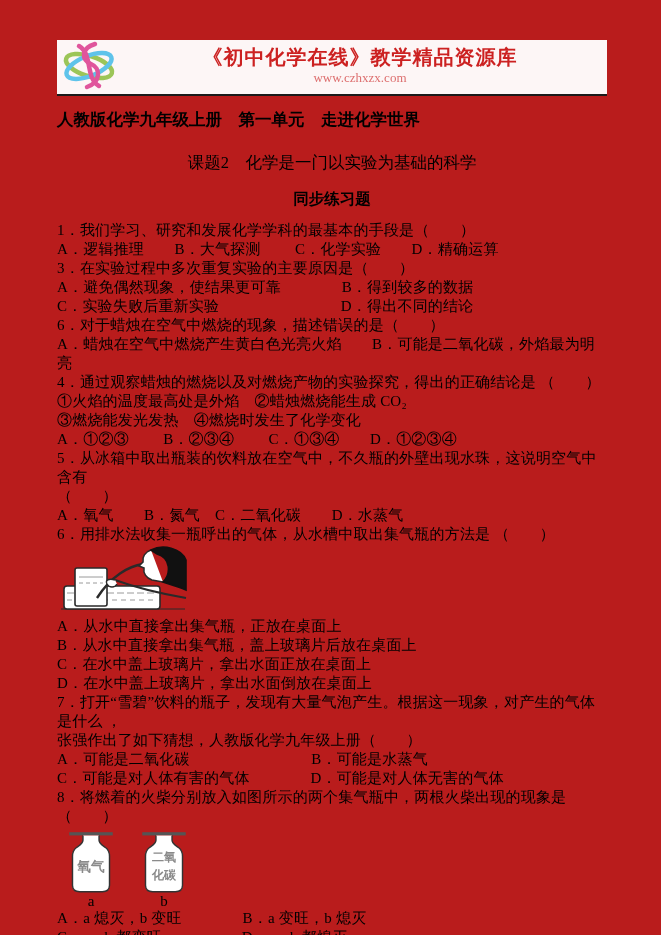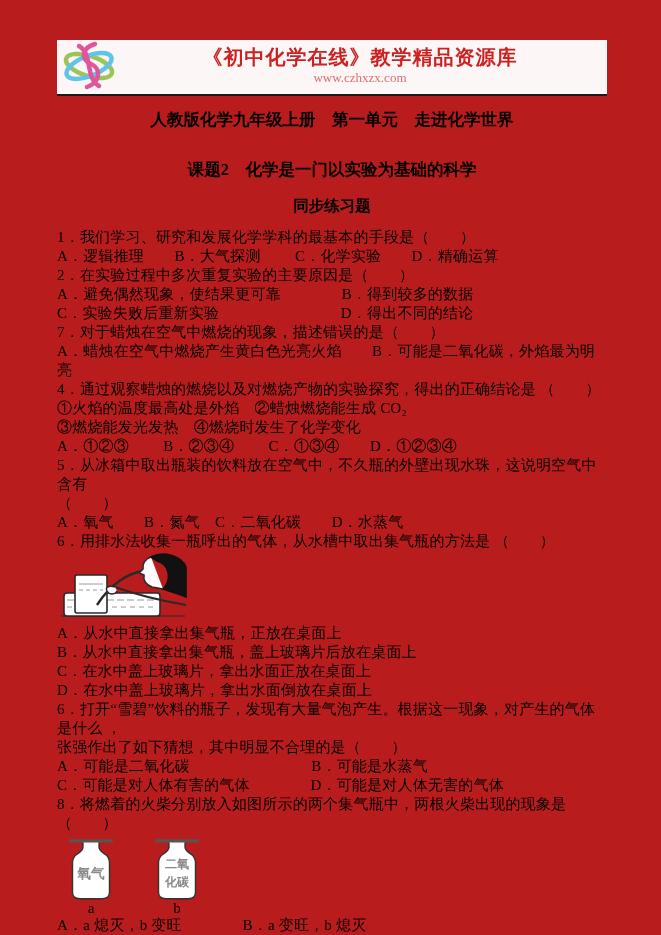--- a/index.html
+++ b/index.html
@@ -41,36 +41,36 @@
   .site-title {
     font-size: 20px;
     font-weight: bold;
     letter-spacing: 1px;
   }
   .site-url {
     font-size: 13px;
     margin-top: 3px;
   }
   
-  .doc-title1 { font-size: 16.5px; font-weight: bold; text-align: center; margin-top: 13px; }
-  .doc-title2 { font-size: 16.5px; font-weight: bold; text-align: center; margin-top: 28px; }
+  .doc-title1 { font-size: 16.5px; font-weight: bold; text-align: left; margin-top: 13px; }
+  .doc-title2 { font-size: 16.5px; font-weight: normal; text-align: center; margin-top: 21px; }
   .doc-title3 { font-size: 15.5px; font-weight: bold; text-align: center; margin-top: 15px; margin-bottom: 11px; }
   
   .line {
     font-size: 15px;
     line-height: 19px;
     white-space: pre-wrap;
     letter-spacing: 0.2px;
   }
   
   .fig-breath { margin: 2px 0 1px 2px; width: 130px; height: 66px; }
   .fig-bottles {
     margin: 3px 0 1px 2px;
     display: flex;
-    gap: 22px;
+    gap: 9px;
     width: 170px;
   }
   .bottle-unit { display: flex; flex-direction: column; align-items: center; width: 64px; }
   .bottle-caption { font-size: 15px; line-height: 13px; margin-top: 0px; }
   svg text { font-family: "Liberation Serif", "DejaVu Serif", serif; }
   .bottle-label { fill: #8a8a8a; font-weight: bold; }
 </style>
 </head>
 <body>
 
@@ -97,24 +97,24 @@
     </div>
 
     
     <div class="doc-title1">人教版化学九年级上册　第一单元　走进化学世界</div>
     <div class="doc-title2">课题2　化学是一门以实验为基础的科学</div>
     <div class="doc-title3">同步练习题</div>
 
     
     <p class="line">1．我们学习、研究和发展化学学科的最基本的手段是（　　）</p>
     <p class="line">A．逻辑推理　　B．大气探测　　 C．化学实验　　D．精确运算</p>
-    <p class="line">2．在实验过程中多次重复实验的主要原因是（　　）</p>
+    <p class="line">3．在实验过程中多次重复实验的主要原因是（　　）</p>
     <p class="line">A．避免偶然现象，使结果更可靠　　　　B．得到较多的数据</p>
     <p class="line">C．实验失败后重新实验　　　　　　　　D．得出不同的结论</p>
-    <p class="line">7．对于蜡烛在空气中燃烧的现象，描述错误的是（　　）</p>
+    <p class="line">6．对于蜡烛在空气中燃烧的现象，描述错误的是（　　）</p>
     <p class="line">A．蜡烛在空气中燃烧产生黄白色光亮火焰　　B．可能是二氧化碳，外焰最为明亮</p>
     <p class="line">4．通过观察蜡烛的燃烧以及对燃烧产物的实验探究，得出的正确结论是 （　　）</p>
     <p class="line">①火焰的温度最高处是外焰　②蜡烛燃烧能生成 CO₂</p>
     <p class="line">③燃烧能发光发热　④燃烧时发生了化学变化</p>
     <p class="line">A．①②③　　 B．②③④　　 C．①③④　　D．①②③④</p>
     <p class="line">5．从冰箱中取出瓶装的饮料放在空气中，不久瓶的外壁出现水珠，这说明空气中含有</p>
     <p class="line">（　　）</p>
     <p class="line">A．氧气　　B．氮气　C．二氧化碳　　D．水蒸气</p>
     <p class="line">6．用排水法收集一瓶呼出的气体，从水槽中取出集气瓶的方法是 （　　）</p>
 
@@ -141,22 +141,22 @@
         <path d="M127,52 C104,48 78,42 56,34" stroke-width="2"></path>
         <path d="M56,34 C50,32 46,34 48,38 C50,42 56,42 58,38" fill="#ffffff" stroke-width="1.4"></path>
       </g>
     </svg>
 
     
     <p class="line">A．从水中直接拿出集气瓶，正放在桌面上</p>
     <p class="line">B．从水中直接拿出集气瓶，盖上玻璃片后放在桌面上</p>
     <p class="line">C．在水中盖上玻璃片，拿出水面正放在桌面上</p>
     <p class="line">D．在水中盖上玻璃片，拿出水面倒放在桌面上</p>
-    <p class="line">6．打开“雪碧”饮料的瓶子，发现有大量气泡产生。根据这一现象，对产生的气体是什么 ，</p>
-    <p class="line">张强作出了如下猜想，其中明显不合理的是（　　）</p>
+    <p class="line">7．打开“雪碧”饮料的瓶子，发现有大量气泡产生。根据这一现象，对产生的气体是什么 ，</p>
+    <p class="line">张强作出了如下猜想，人教版化学九年级上册（　　）</p>
     <p class="line">A．可能是二氧化碳　　　　　　　　B．可能是水蒸气</p>
     <p class="line">C．可能是对人体有害的气体　　　　D．可能是对人体无害的气体</p>
     <p class="line">8．将燃着的火柴分别放入如图所示的两个集气瓶中，两根火柴出现的现象是 （　　）</p>
 
     
     <div class="fig-bottles">
       <div class="bottle-unit">
         <svg width="64" height="66" viewBox="0 0 64 82">
           <rect x="5" y="4" width="54" height="4" fill="#555555"></rect>
           <path d="M22,8 L22,14 C22,18 18,20 14,23 C10,26 9,29 9,34 L9,70 C9,76 12,78 18,78 L46,78 C52,78 55,76 55,70 L55,34 C55,29 54,26 50,23 C46,20 42,18 42,14 L42,8" fill="#ffffff" stroke="#333333" stroke-width="1.8"></path>

